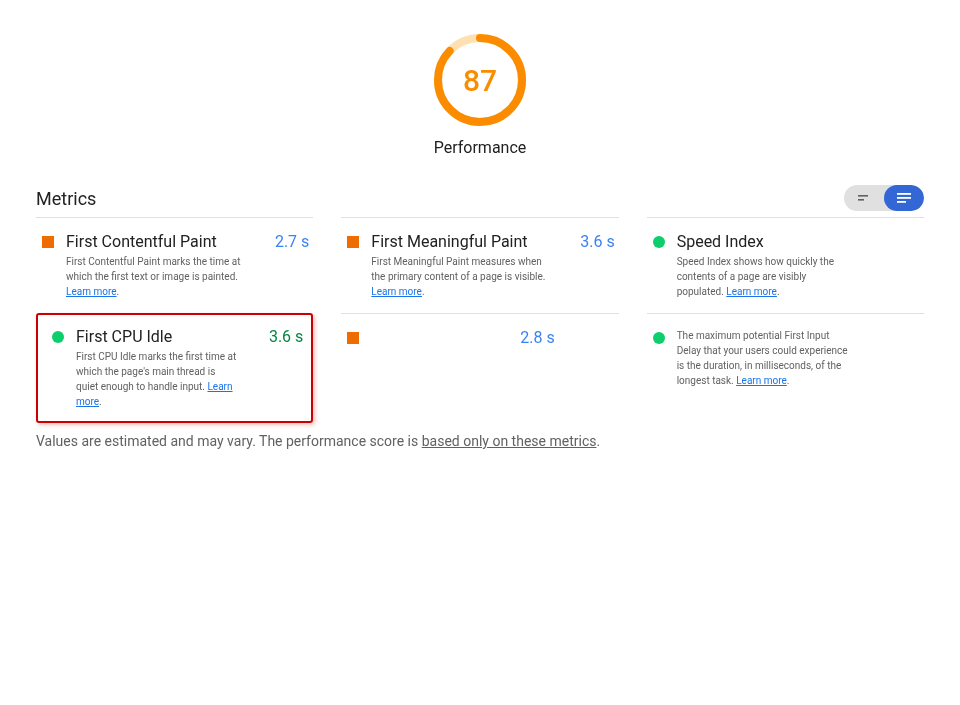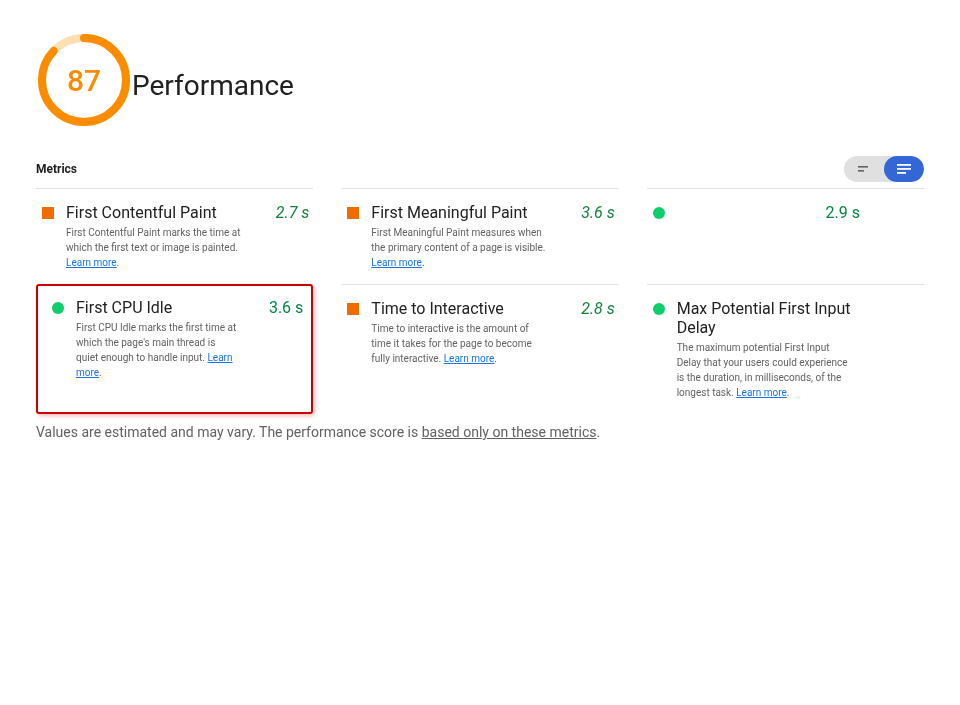--- a/index.html
+++ b/index.html
@@ -7,54 +7,55 @@
     font-family: Roboto, -apple-system, BlinkMacSystemFont, 'Segoe UI', Arial, sans-serif;
     color: #212121;
     font-size: 14px;
     background: #fff;
     width: 960px;
     height: 705px;
     padding: 32px 36px 20px 36px;
   }
   .gauge-wrap {
     display: flex;
+    flex-direction: column;
     align-items: center;
   }
   .gauge {
     position: relative;
     width: 96px;
     height: 96px;
   }
   .gauge svg { transform: rotate(-90deg); }
   .gauge-score {
     position: absolute;
     top: 0; left: 0; width: 100%; height: 100%;
     display: flex;
     align-items: center;
     justify-content: center;
     font-size: 30px;
     font-weight: 500;
     color: #fb8c00;
   }
   .category-title {
-    font-size: 28px;
+    font-size: 16px;
     font-weight: 400;
     color: #212121;
     margin-top: 10px;
   }
   .section-header {
     display: flex;
     align-items: center;
     justify-content: space-between;
     margin-top: 28px;
     margin-bottom: 6px;
   }
   .section-title {
-    font-size: 12px;
-    font-weight: 700;
+    font-size: 18px;
+    font-weight: 400;
   }
   .toggle {
     display: flex;
     align-items: center;
     background: #e0e0e0;
     border-radius: 20px;
     overflow: hidden;
     height: 26px;
   }
   .toggle-btn {
@@ -111,21 +112,21 @@
     font-size: 10px;
     line-height: 1.5;
     color: #616161;
   }
   .metric-value {
     font-size: 16px;
     text-align: right;
     white-space: nowrap;
     padding-right: 4px;
   }
-  .metric-value.orange { color: #15803d; font-style: italic; }
+  .metric-value.orange { color: #3b82f6; }
   .metric-value.green { color: #018642; }
   .learn-more {
     color: #1a73e8;
     text-decoration: underline;
     cursor: pointer;
   }
   .footer {
     color: #616161;
     font-size: 14px;
     margin-top: 10px;
@@ -181,42 +182,40 @@
     <div class="metric">
       <div class="dot square"></div>
       <div class="metric-body">
         <div class="metric-title">First Meaningful Paint</div>
         <div class="metric-desc"><span>First Meaningful Paint measures when the primary content of a page is visible. </span><a class="learn-more">Learn more</a><span>.</span></div>
       </div>
       <div class="metric-value orange">3.6 s</div>
     </div>
     <div class="metric">
       <div class="dot circle"></div>
-      <div class="metric-value green">2.9 s</div>
+      <div class="metric-body">
+        <div class="metric-title">Speed Index</div>
+        <div class="metric-desc"><span>Speed Index shows how quickly the contents of a page are visibly populated. </span><a class="learn-more">Learn more</a><span>.</span></div>
+      </div>
     </div>
     <div class="metric highlight">
       <div class="dot circle"></div>
       <div class="metric-body">
         <div class="metric-title">First CPU Idle</div>
         <div class="metric-desc"><span>First CPU Idle marks the first time at which the page's main thread is quiet enough to handle input. </span><a class="learn-more">Learn more</a><span>.</span></div>
       </div>
       <div class="metric-value green">3.6 s</div>
     </div>
     <div class="metric">
       <div class="dot square"></div>
-      <div class="metric-body">
-        <div class="metric-title">Time to Interactive</div>
-        <div class="metric-desc"><span>Time to interactive is the amount of time it takes for the page to become fully interactive. </span><a class="learn-more">Learn more</a><span>.</span></div>
-      </div>
       <div class="metric-value orange">2.8 s</div>
     </div>
     <div class="metric">
       <div class="dot circle"></div>
       <div class="metric-body">
-        <div class="metric-title">Max Potential First Input Delay</div>
         <div class="metric-desc"><span>The maximum potential First Input Delay that your users could experience is the duration, in milliseconds, of the longest task. </span><a class="learn-more">Learn more</a><span>.</span></div>
       </div>
     </div>
   </div>
 
 <div class="footer">
   <span>Values are estimated and may vary. The performance score is </span><a class="footer-link">based only on these metrics</a><span>.</span>
 </div>
 
 </body></html>

